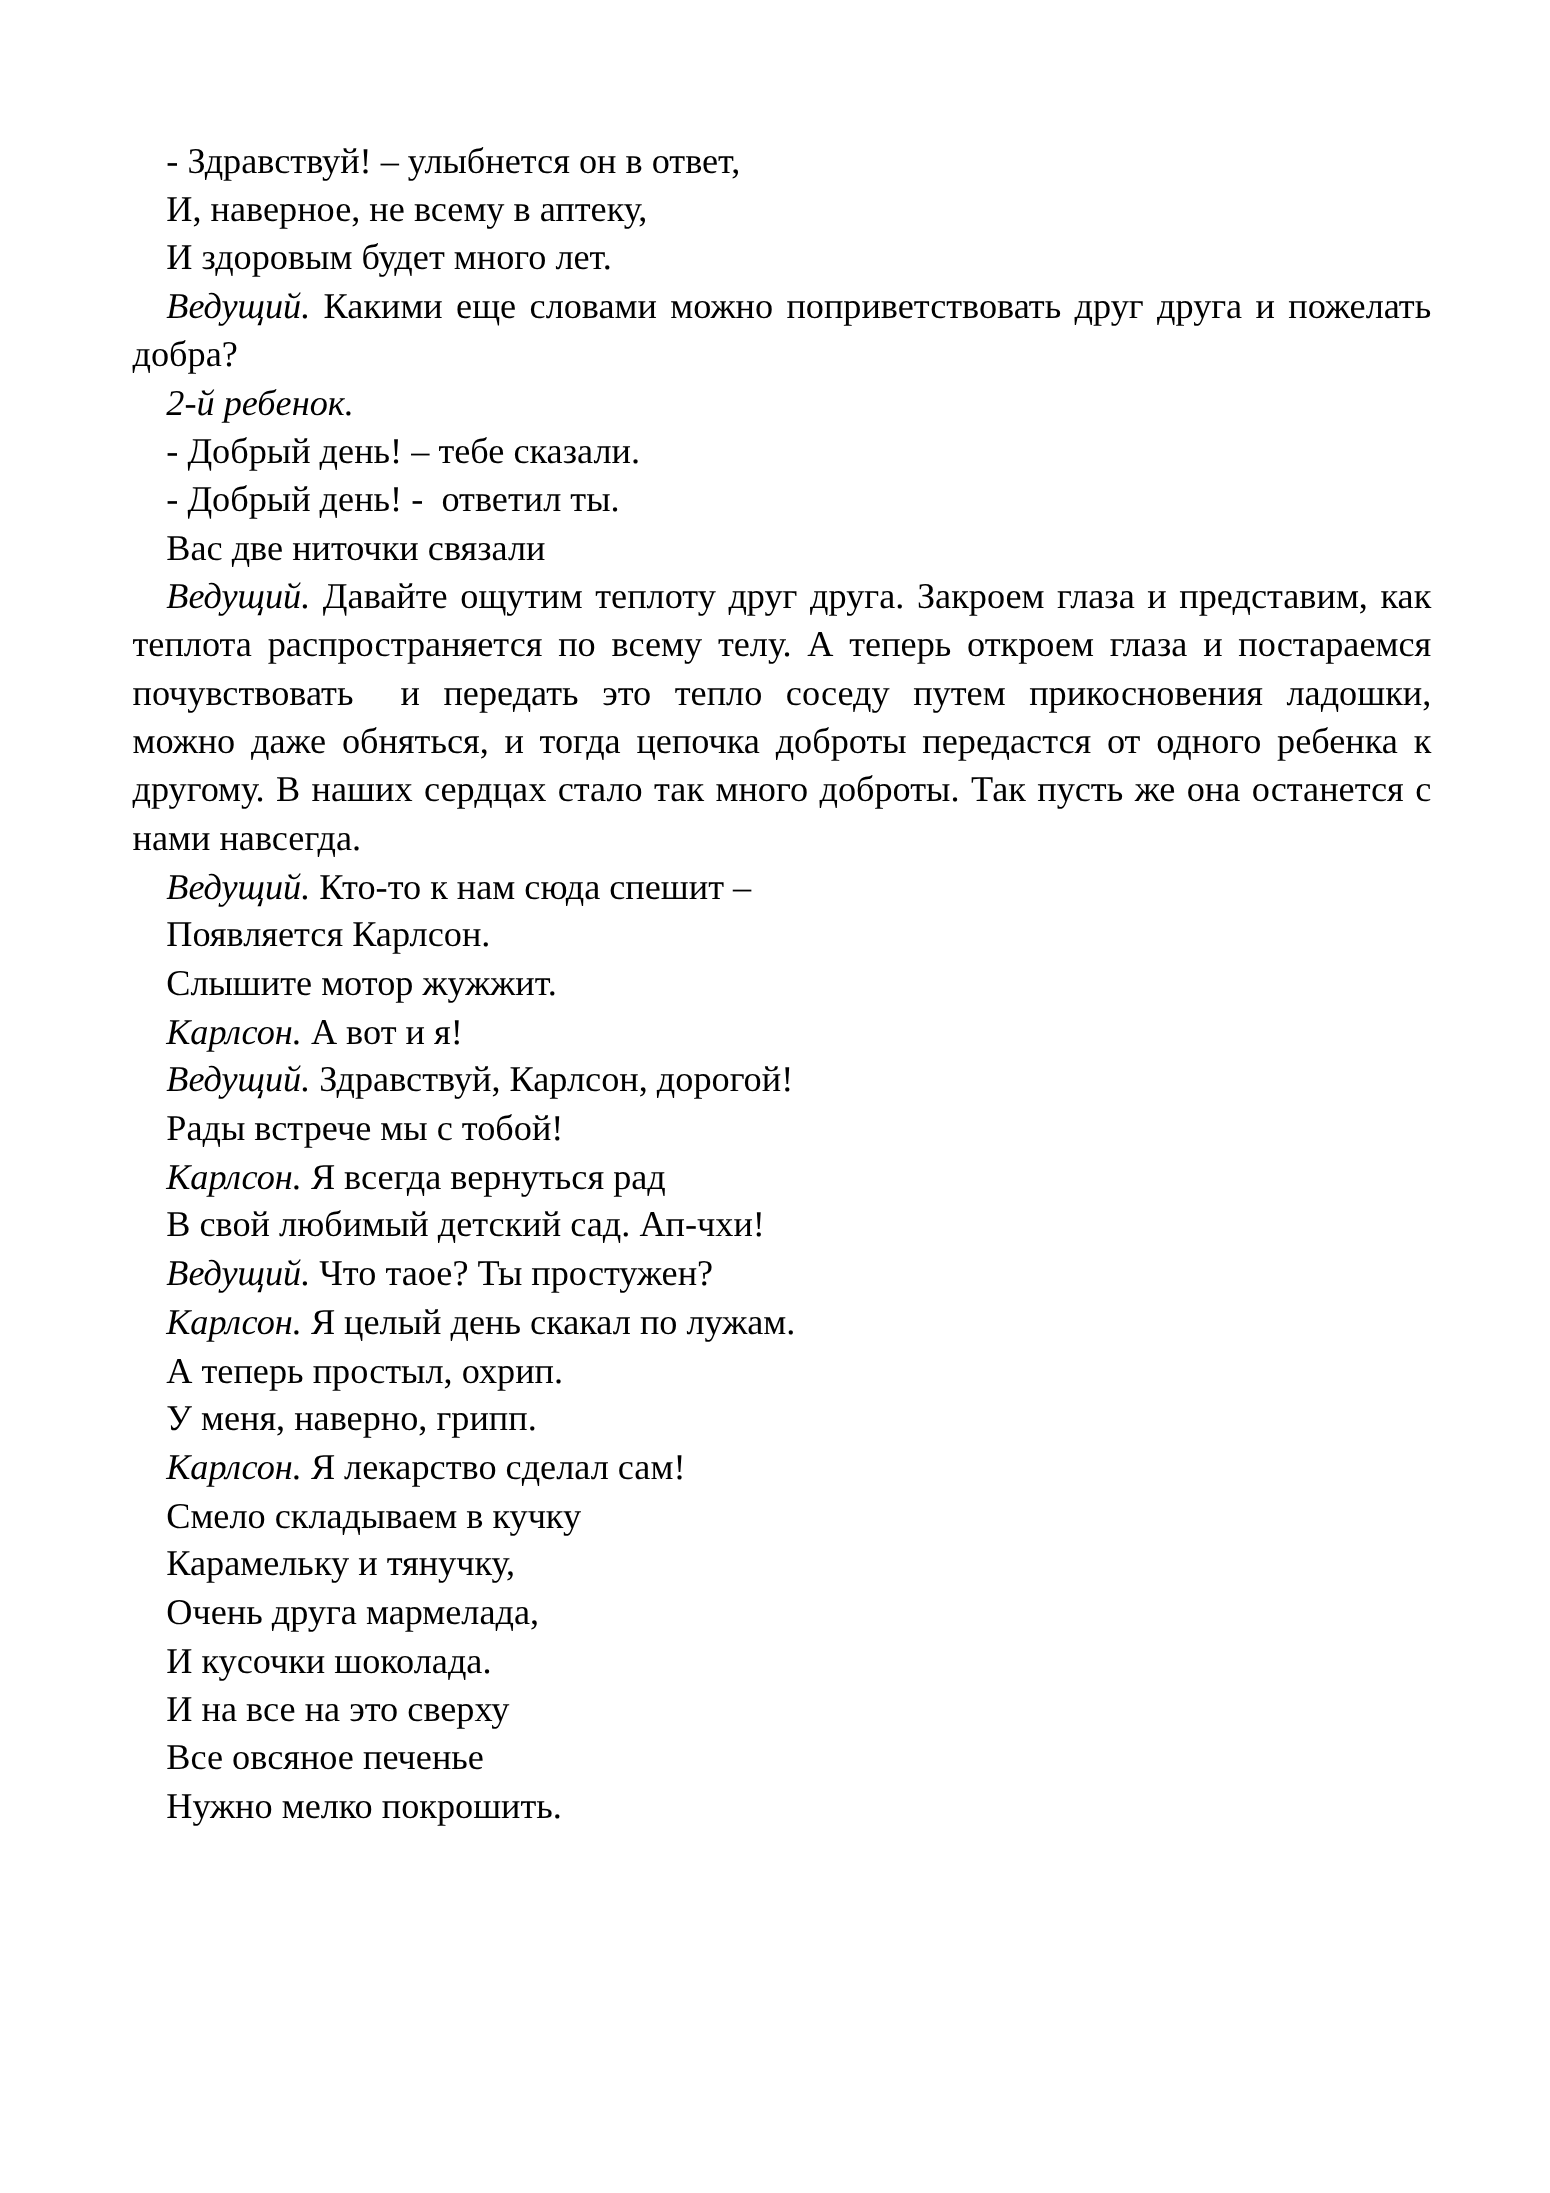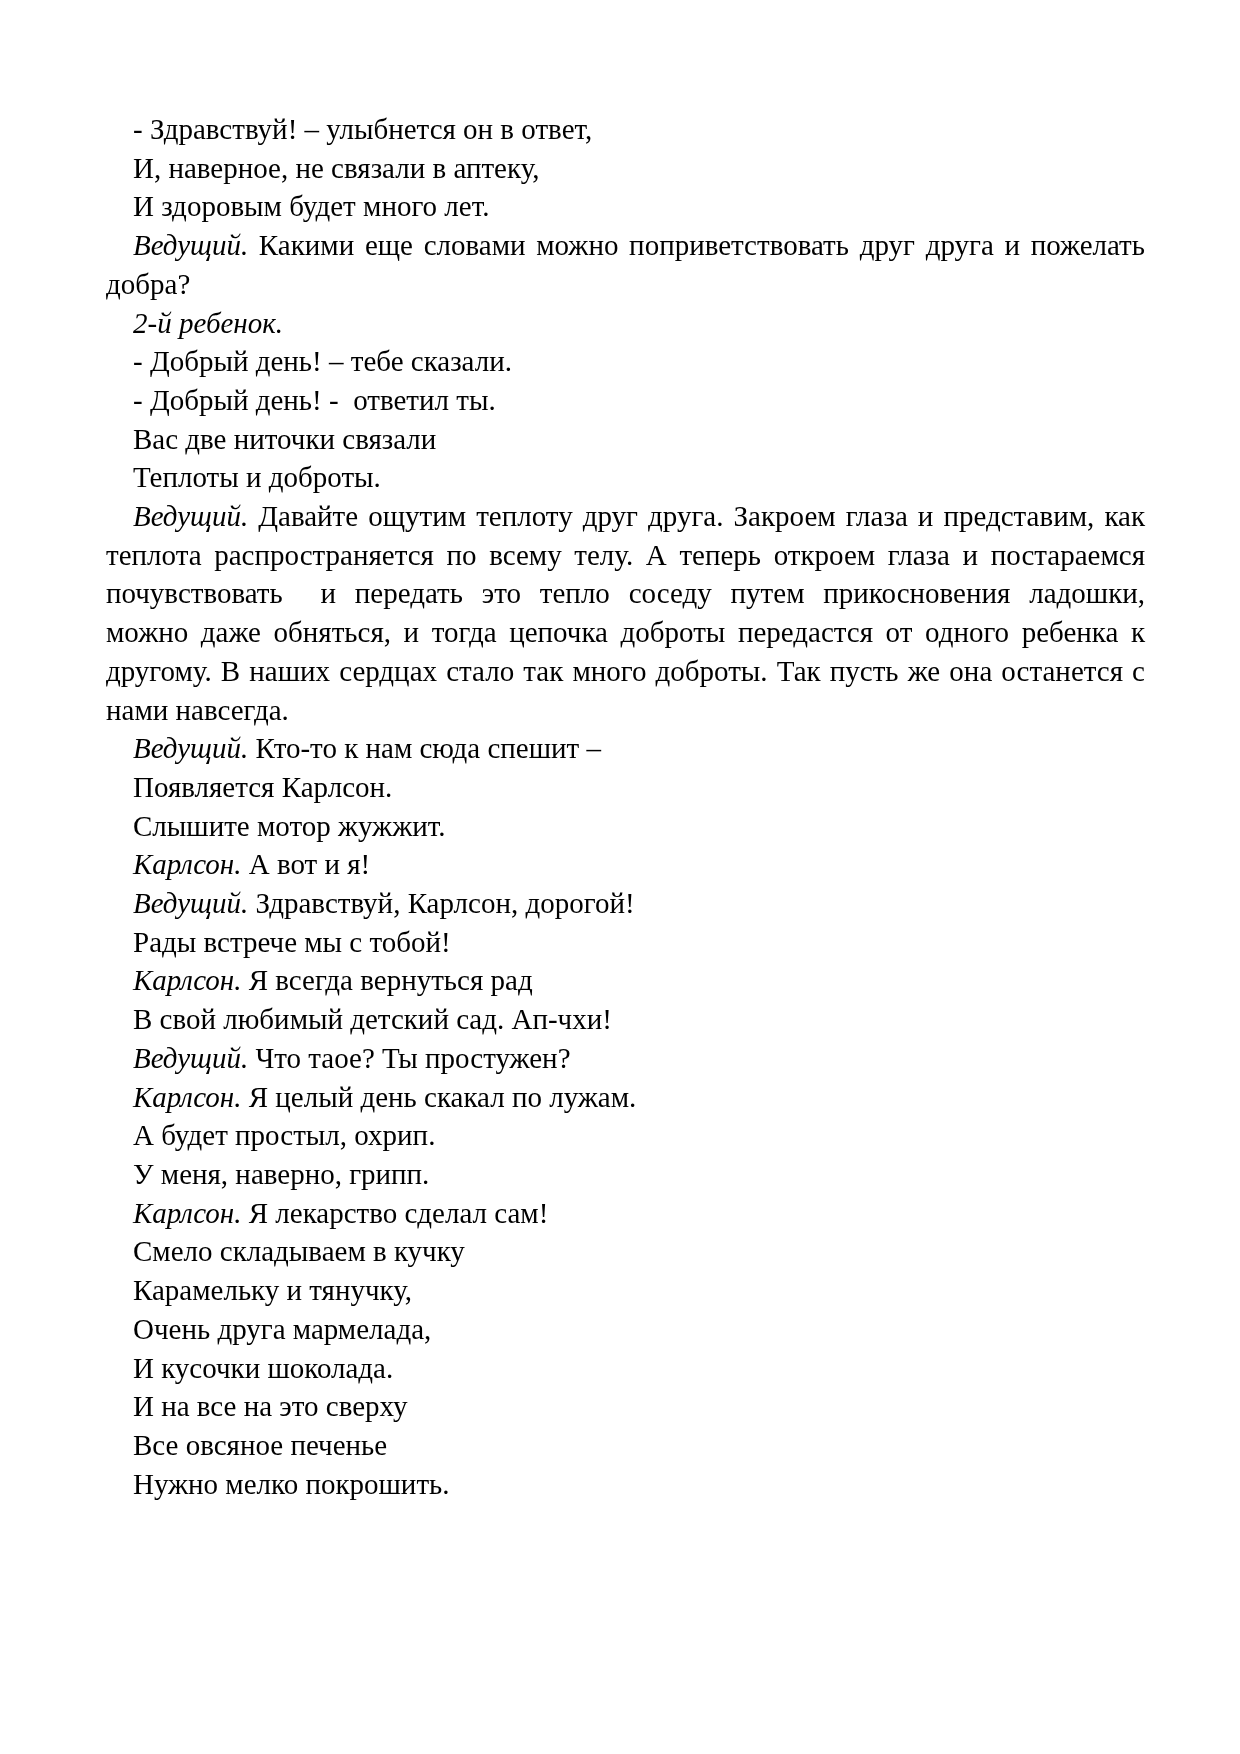--- a/index.html
+++ b/index.html
@@ -40,46 +40,45 @@
   }
   .plain {
     font-style: normal;
   }
 </style>
 </head>
 <body>
 
 <div class="page">
     <div class="line indent"><span class="plain">- Здравствуй! – улыбнется он в ответ,</span></div>
-    <div class="line indent"><span class="plain">И, наверное, не связали в аптеку,</span></div>
+    <div class="line indent"><span class="plain">И, наверное, не всему в аптеку,</span></div>
     <div class="line indent"><span class="plain">И здоровым будет много лет.</span></div>
     <div class="line indent justify"><span class="speaker">Ведущий.</span><span class="plain"> Какими еще словами можно поприветствовать друг друга и пожелать</span></div>
     <div class="line"><span class="plain">добра?</span></div>
     <div class="line indent"><span class="speaker">2-й ребенок.</span></div>
     <div class="line indent"><span class="plain">- Добрый день! – тебе сказали.</span></div>
     <div class="line indent"><span class="plain">- Добрый день! -  ответил ты.</span></div>
     <div class="line indent"><span class="plain">Вас две ниточки связали</span></div>
-    <div class="line indent"><span class="plain">Теплоты и доброты.</span></div>
     <div class="line indent justify"><span class="speaker">Ведущий.</span><span class="plain"> Давайте ощутим теплоту друг друга. Закроем глаза и представим, как</span></div>
     <div class="line justify"><span class="plain">теплота распространяется по всему телу. А теперь откроем глаза и постараемся</span></div>
     <div class="line justify"><span class="plain">почувствовать  и передать это тепло соседу путем прикосновения ладошки,</span></div>
     <div class="line justify"><span class="plain">можно даже обняться, и тогда цепочка доброты передастся от одного ребенка к</span></div>
     <div class="line justify"><span class="plain">другому. В наших сердцах стало так много доброты. Так пусть же она останется с</span></div>
     <div class="line"><span class="plain">нами навсегда.</span></div>
     <div class="line indent"><span class="speaker">Ведущий.</span><span class="plain"> Кто-то к нам сюда спешит –</span></div>
     <div class="line indent"><span class="plain">Появляется Карлсон.</span></div>
     <div class="line indent"><span class="plain">Слышите мотор жужжит.</span></div>
     <div class="line indent"><span class="speaker">Карлсон.</span><span class="plain"> А вот и я!</span></div>
     <div class="line indent"><span class="speaker">Ведущий.</span><span class="plain"> Здравствуй, Карлсон, дорогой!</span></div>
     <div class="line indent"><span class="plain">Рады встрече мы с тобой!</span></div>
     <div class="line indent"><span class="speaker">Карлсон.</span><span class="plain"> Я всегда вернуться рад</span></div>
     <div class="line indent"><span class="plain">В свой любимый детский сад. Ап-чхи!</span></div>
     <div class="line indent"><span class="speaker">Ведущий.</span><span class="plain"> Что таое? Ты простужен?</span></div>
     <div class="line indent"><span class="speaker">Карлсон.</span><span class="plain"> Я целый день скакал по лужам.</span></div>
-    <div class="line indent"><span class="plain">А будет простыл, охрип.</span></div>
+    <div class="line indent"><span class="plain">А теперь простыл, охрип.</span></div>
     <div class="line indent"><span class="plain">У меня, наверно, грипп.</span></div>
     <div class="line indent"><span class="speaker">Карлсон.</span><span class="plain"> Я лекарство сделал сам!</span></div>
     <div class="line indent"><span class="plain">Смело складываем в кучку</span></div>
     <div class="line indent"><span class="plain">Карамельку и тянучку,</span></div>
     <div class="line indent"><span class="plain">Очень друга мармелада,</span></div>
     <div class="line indent"><span class="plain">И кусочки шоколада.</span></div>
     <div class="line indent"><span class="plain">И на все на это сверху</span></div>
     <div class="line indent"><span class="plain">Все овсяное печенье</span></div>
     <div class="line indent"><span class="plain">Нужно мелко покрошить.</span></div>
   </div>

